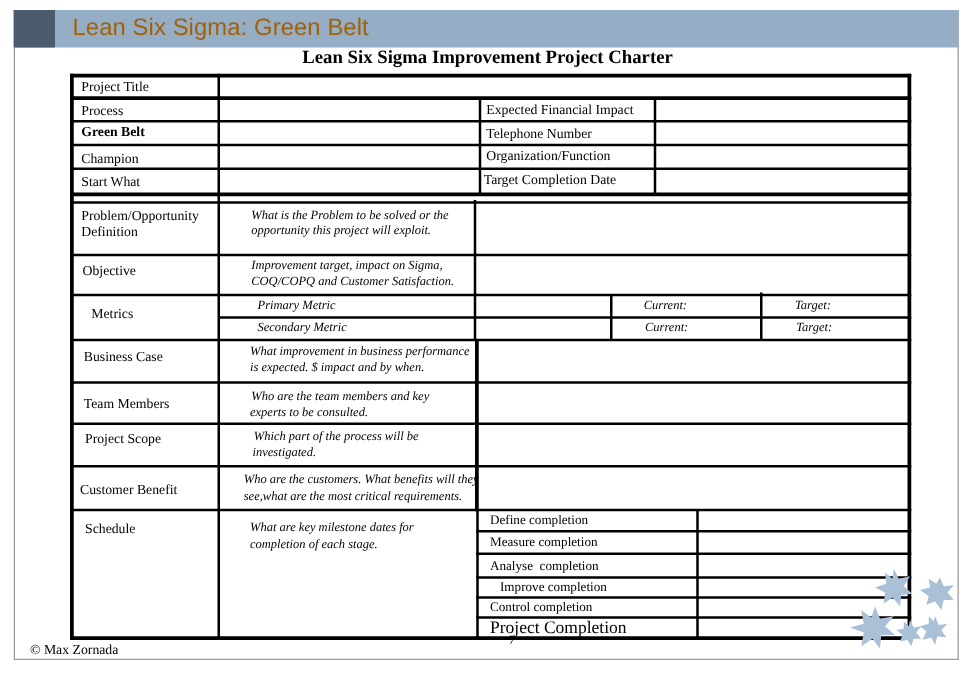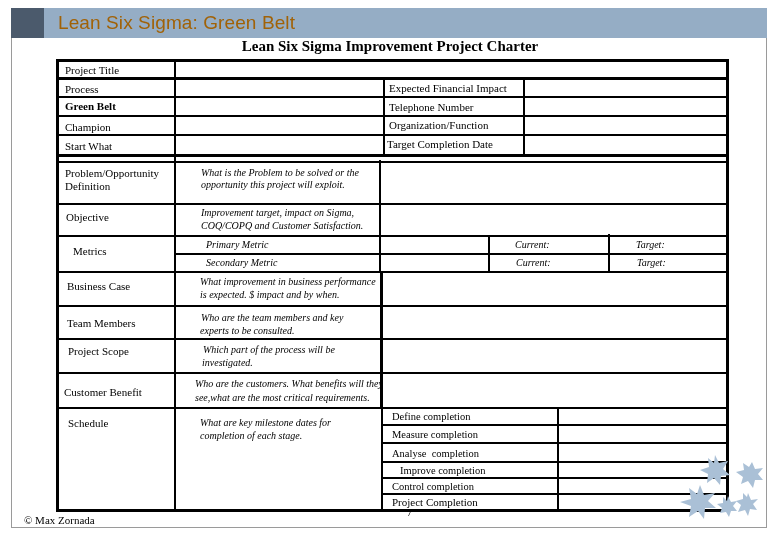--- a/index.html
+++ b/index.html
@@ -164,21 +164,21 @@
 <div class="cell-text" style="left:392px; top:410px; font-size:10.5px;">Define completion</div>
 <div class="field" style="left:559px; top:409px; width:167px; height:15px;"></div>
 <div class="cell-text" style="left:392px; top:428px; font-size:10.5px;">Measure completion</div>
 <div class="field" style="left:559px; top:426px; width:167px; height:16px;"></div>
 <div class="cell-text" style="left:392px; top:447px; font-size:10.5px; white-space:pre;">Analyse  completion</div>
 <div class="field" style="left:559px; top:444px; width:167px; height:17px;"></div>
 <div class="cell-text" style="left:400px; top:464px; font-size:10.5px;">Improve completion</div>
 <div class="field" style="left:559px; top:463px; width:167px; height:14px;"></div>
 <div class="cell-text" style="left:392px; top:480px; font-size:10.5px;">Control completion</div>
 <div class="field" style="left:559px; top:479px; width:167px; height:14px;"></div>
-<div class="cell-text" style="left:392px; top:496px; font-size:11px;">Project Completion</div>
+<div class="cell-text" style="left:392px; top:496px; font-size:14px;">Project Completion</div>
 <div class="field" style="left:559px; top:495px; width:167px; height:14px;"></div>
 
 <div class="copyright">© Max Zornada</div>
 <div class="page-num">7</div>
 
 <svg class="stars" viewBox="0 0 100 75">
   <g fill="#aac0d6">
     <polygon points="45,0 49,8 58,6 53,14 60,20 51,21 50,30 44,23 37,28 38,19 30,15 39,12 38,3 44,8"></polygon>
     <polygon points="82,7 85,14 93,13 88,19 93,25 85,25 83,33 78,26 71,29 73,22 66,17 74,15 73,8 79,12"></polygon>
     <polygon points="30,30 34,40 45,38 38,46 46,53 35,53 34,64 28,56 19,62 21,51 10,47 21,44 19,33 27,39"></polygon>

